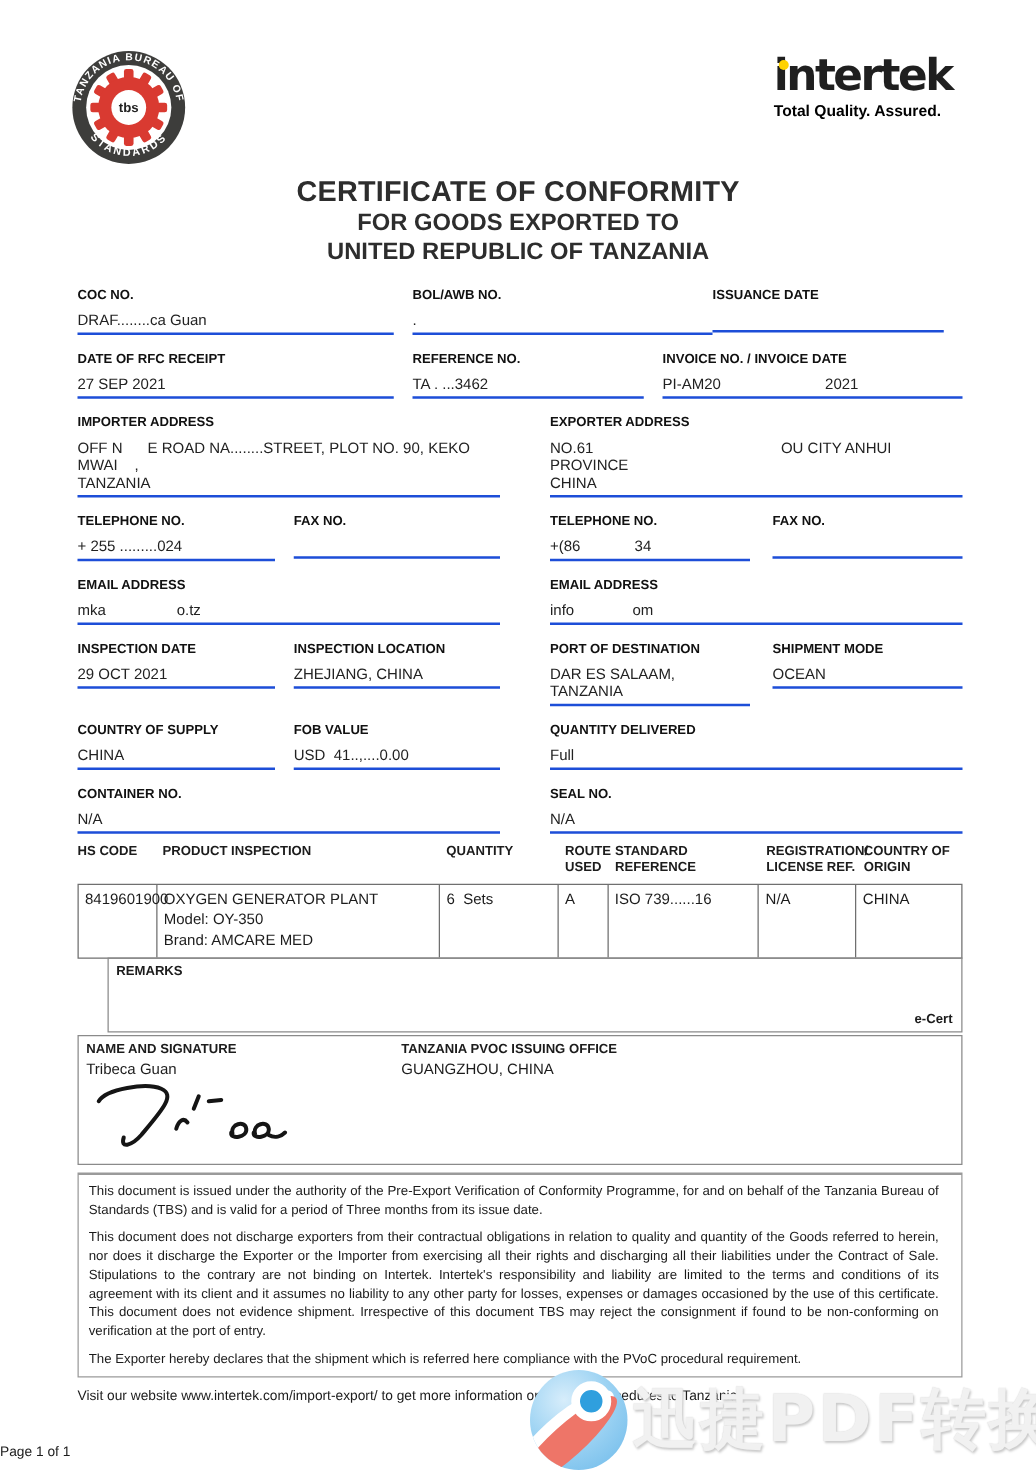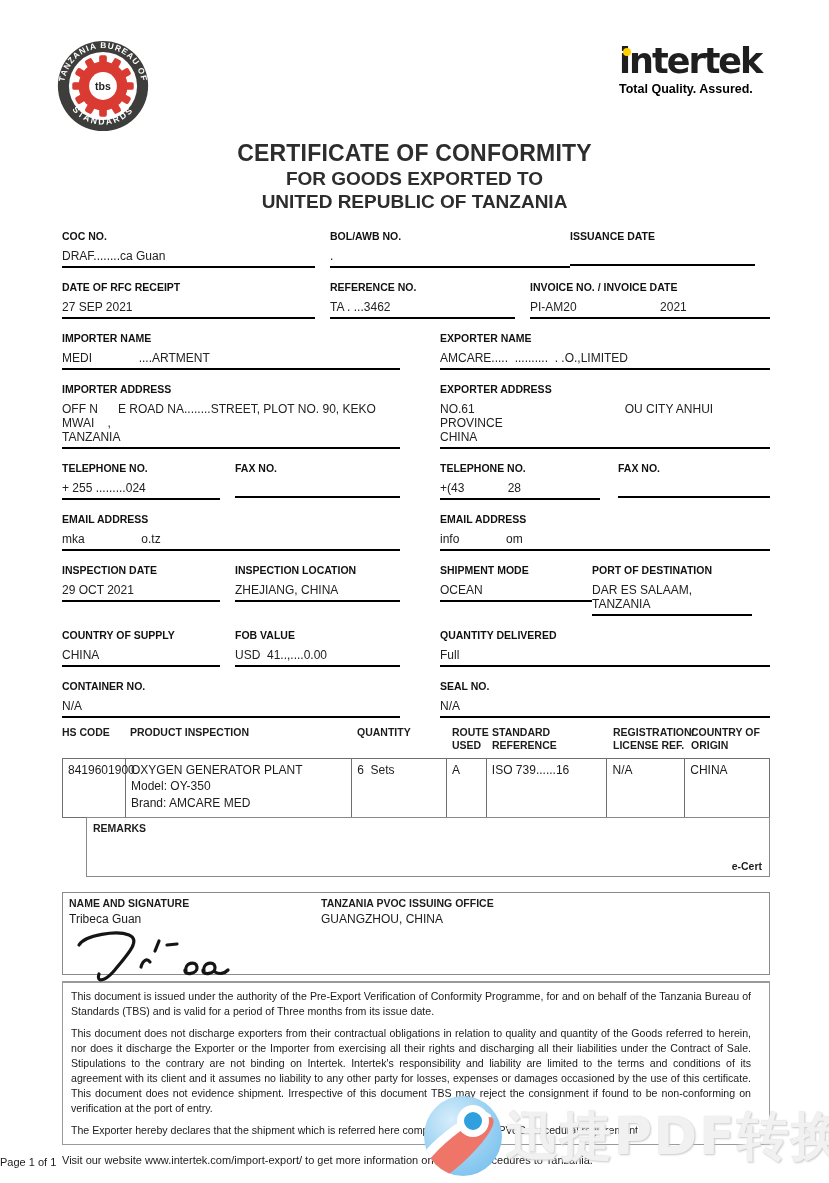--- a/index.html
+++ b/index.html
@@ -38,21 +38,21 @@
   
   .form { padding: 38px 59px 0 62px; }
   .row { display: flex; margin-bottom: 13px; }
   .half-l { width: 338px; margin-right: 40px; display: flex; }
   .half-r { width: 330px; display: flex; }
   .field { }
   .field .lbl { font-size: 10.5px; font-weight: 700; color: #111; margin-bottom: 7px; white-space: pre-wrap; }
   .field .val {
     font-size: 12px; color: #222; min-height: 17px;
     white-space: pre-wrap;
-    border-bottom: 2px solid #000000;
+    border-bottom: 2px solid #1d4ed8;
     padding-bottom: 3px;
   }
   .w-full { width: 100%; }
 
   
   .c1 { width: 253px; margin-right: 15px; }
   .c2 { width: 185px; margin-right: 15px; }
   .c3 { width: 240px; }
 
   
@@ -82,21 +82,21 @@
   .tbl-head .col-desc, .tbl-head .col-qty, .tbl-head .col-rt,
   .tbl-head .col-std, .tbl-head .col-reg, .tbl-head .col-org { padding-left: 5px; }
 
   .remarks-box {
     border: 1px solid #8a8a8a; margin-top: -1px; height: 60px; position: relative; margin-left: 24px;
   }
   .remarks-box .lbl { font-size: 10.5px; font-weight: 700; padding: 4px 6px; }
   .remarks-box .ecert { position: absolute; right: 7px; bottom: 4px; font-size: 10.5px; font-weight: 700; }
 
   .sig-box {
-    border: 1px solid #8a8a8a; margin-top: 15px; height: 83px; position: relative;
+    border: 1px solid #8a8a8a; margin-top: 2px; height: 104px; position: relative;
   }
   .sig-box .lbl { font-size: 10.5px; font-weight: 700; }
   .sig-box .val { font-size: 12px; margin-top: 3px; }
   .sig-left  { position: absolute; left: 6px; top: 4px; }
   .sig-right { position: absolute; left: 258px; top: 4px; }
   .sig-script { position: absolute; left: 8px; top: 36px; }
 
   .legal-box {
     border: 1px solid #9a9a9a; border-top: 2px solid #9a9a9a;
     margin-top: 6px; padding: 6px 18px 4px 8px;
@@ -231,34 +231,20 @@
       <div class="field c2">
         <div class="lbl">REFERENCE NO.</div>
         <div class="val">TA . ...3462</div>
       </div>
       <div class="field c3">
         <div class="lbl">INVOICE NO. / INVOICE DATE</div>
         <div class="val">PI-AM20                         2021</div>
       </div>
     </div>
 
-    <div class="row">
-      <div class="half-l">
-        <div class="field w-full">
-          <div class="lbl">IMPORTER NAME</div>
-          <div class="val">MEDI              ....ARTMENT</div>
-        </div>
-      </div>
-      <div class="half-r">
-        <div class="field w-full">
-          <div class="lbl">EXPORTER NAME</div>
-          <div class="val">AMCARE.....  ..........  . .O.,LIMITED</div>
-        </div>
-      </div>
-    </div>
 
     <div class="row">
       <div class="half-l">
         <div class="field w-full">
           <div class="lbl">IMPORTER ADDRESS</div>
           <div class="val">OFF N      E ROAD NA........STREET, PLOT NO. 90, KEKO
 MWAI    ,
 TANZANIA</div>
         </div>
       </div>
@@ -279,21 +265,21 @@
           <div class="val">+ 255 .........024</div>
         </div>
         <div class="field tf2">
           <div class="lbl">FAX NO.</div>
           <div class="val"></div>
         </div>
       </div>
       <div class="half-r">
         <div class="field tf3">
           <div class="lbl">TELEPHONE NO.</div>
-          <div class="val">+(43             28</div>
+          <div class="val">+(86             34</div>
         </div>
         <div class="field tf4">
           <div class="lbl">FAX NO.</div>
           <div class="val"></div>
         </div>
       </div>
     </div>
 
     <div class="row">
       <div class="half-l">
@@ -315,27 +301,27 @@
         <div class="field tf1">
           <div class="lbl">INSPECTION DATE</div>
           <div class="val">29 OCT 2021</div>
         </div>
         <div class="field tf2">
           <div class="lbl">INSPECTION LOCATION</div>
           <div class="val">ZHEJIANG, CHINA</div>
         </div>
       </div>
       <div class="half-r">
+        <div class="field tf3">
+          <div class="lbl">PORT OF DESTINATION</div>
+          <div class="val">DAR ES SALAAM, TANZANIA</div>
+        </div>
         <div class="field tf4">
           <div class="lbl">SHIPMENT MODE</div>
           <div class="val">OCEAN</div>
-        </div>
-        <div class="field tf3">
-          <div class="lbl">PORT OF DESTINATION</div>
-          <div class="val">DAR ES SALAAM, TANZANIA</div>
         </div>
       </div>
     </div>
 
     <div class="row">
       <div class="half-l">
         <div class="field tf1">
           <div class="lbl">COUNTRY OF SUPPLY</div>
           <div class="val">CHINA</div>
         </div>

